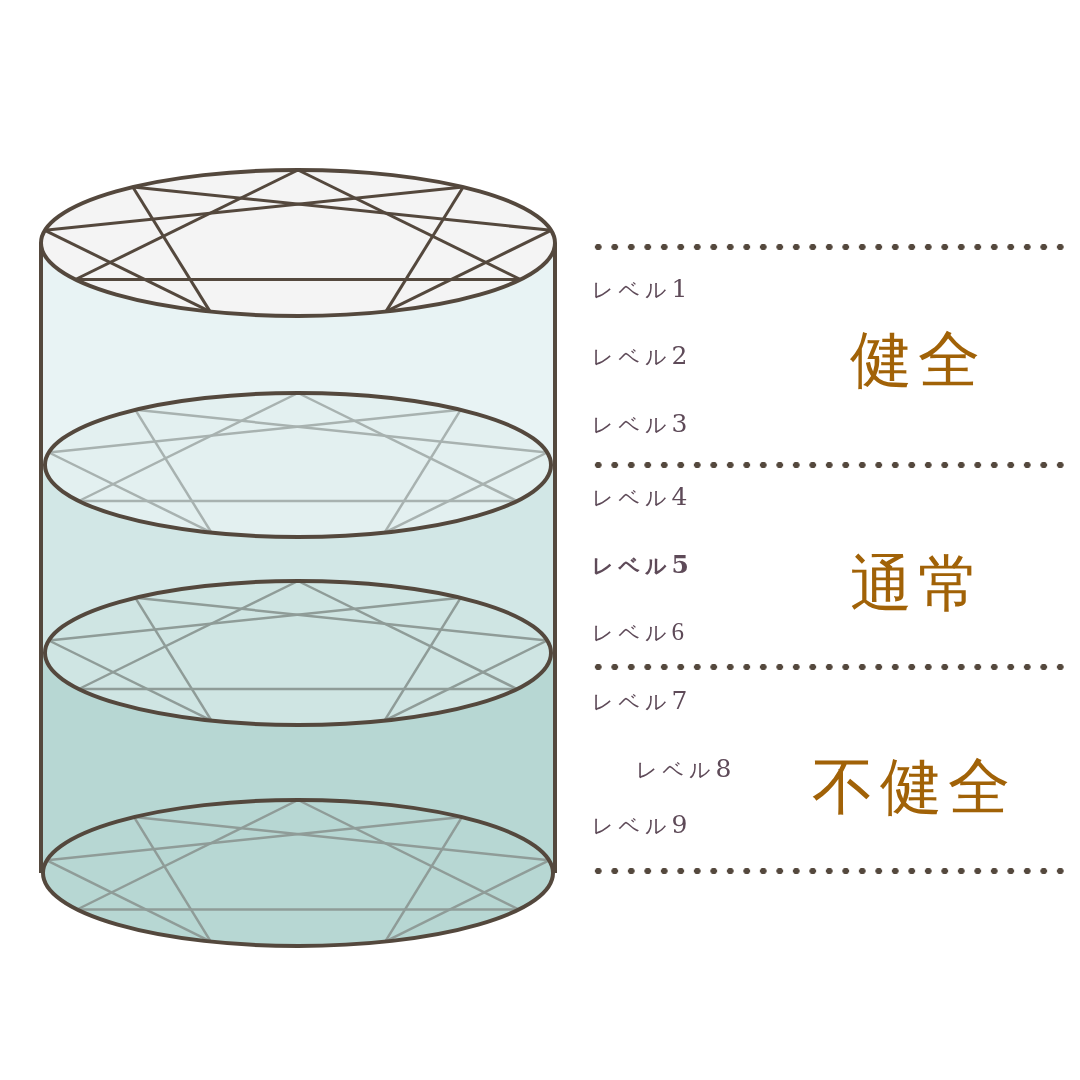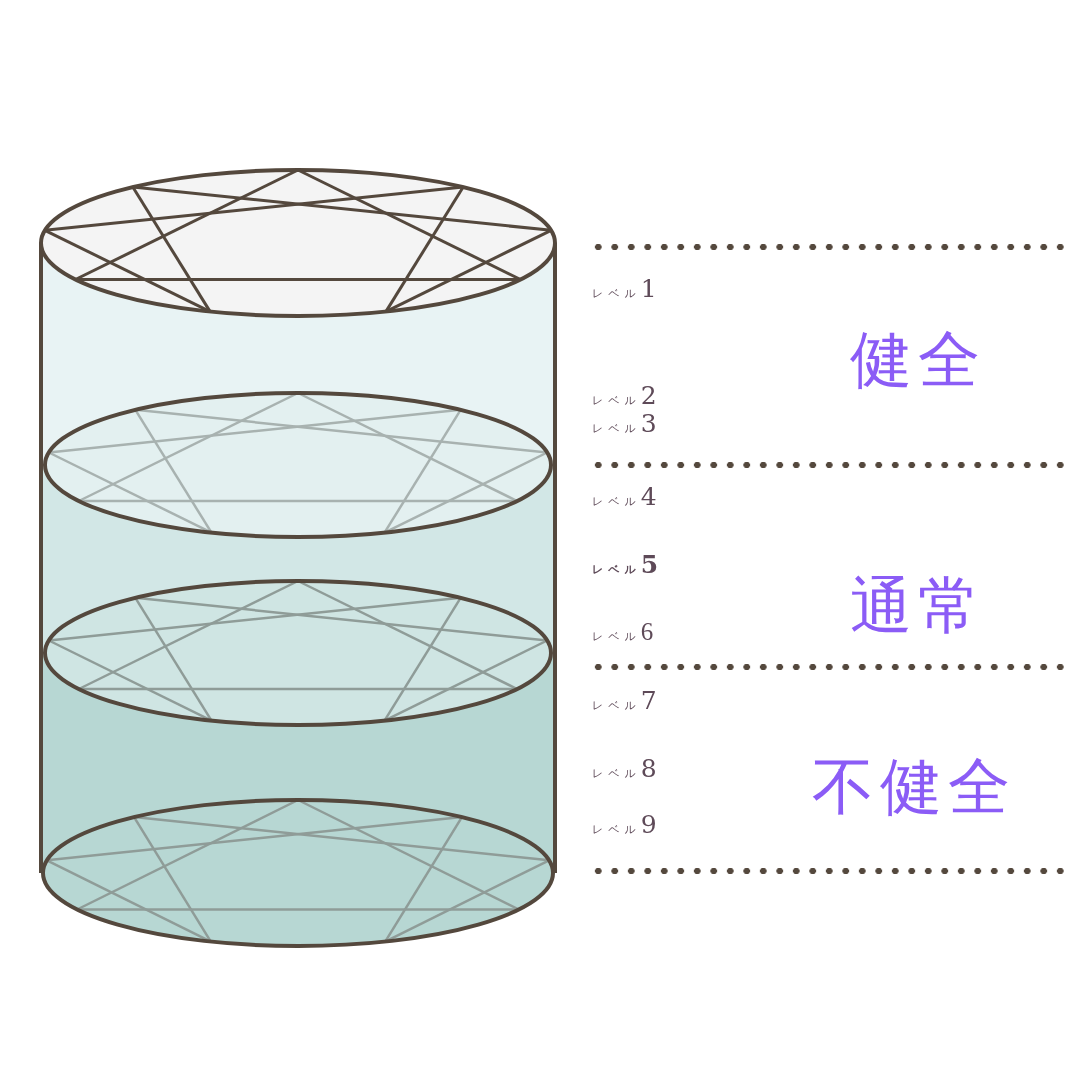--- a/index.html
+++ b/index.html
@@ -2,22 +2,22 @@
 <html><head>
 <meta charset="utf-8">
 <style>
   html,body{margin:0;padding:0;background:#ffffff;}
   body{width:1080px;height:1080px;position:relative;overflow:hidden;font-family:"DejaVu Serif",serif;}
   #cyl{position:absolute;left:0;top:0;}
   .dots{position:absolute;left:590px;width:478px;height:8px;
     background-image:radial-gradient(circle,#54483d 3px,transparent 3.5px);
     background-size:16.5px 8px;background-repeat:repeat-x;}
   .lvl{position:absolute;left:592px;font-size:25px;color:#5e4a58;letter-spacing:1px;font-family:"DejaVu Serif",serif;}
-  .lvl .k{font-size:11px;letter-spacing:5px;}
-  .grp{position:absolute;font-family:Liberation Mono, monospace;font-size:62px;color:#8b5cf6;letter-spacing:6px;}
+  .lvl .k{font-size:21px;letter-spacing:5px;}
+  .grp{position:absolute;font-family:Liberation Mono, monospace;font-size:62px;color:#a16207;letter-spacing:6px;}
 </style>
 </head>
 <body>
 
 <svg id="cyl" width="1080" height="1080" viewBox="0 0 1080 1080">
 
   <path d="M43,653 L553,653 L553,873 A255,73 0 0 1 43,873 Z" fill="#b7d7d3"></path>
   <path d="M43,465 L553,465 L553,653 A255,72 0 0 1 43,653 Z" fill="#d2e7e6"></path>
   <path d="M43,243 L553,243 L553,465 A255,72 0 0 1 43,465 Z" fill="#e8f3f4"></path>
   <g id="rings">
@@ -78,24 +78,24 @@
   <line x1="41" y1="243" x2="41" y2="873" stroke="#54483d" stroke-width="4"></line>
   <line x1="555" y1="243" x2="555" y2="873" stroke="#54483d" stroke-width="4"></line>
 </svg>
 
 <div class="dots" style="top:243px;"></div>
 <div class="dots" style="top:461px;"></div>
 <div class="dots" style="top:663px;"></div>
 <div class="dots" style="top:867px;"></div>
 
 <div class="lvl" style="top:274px;"><span class="k">レベル</span><span>1</span></div>
-<div class="lvl" style="top:341px;margin-top:40px;"><span class="k">レベル</span><span>2</span></div>
+<div class="lvl" style="top:341px;"><span class="k">レベル</span><span>2</span></div>
 <div class="lvl" style="top:409px;"><span class="k">レベル</span><span>3</span></div>
 <div class="lvl" style="top:482px;text-align:right;"><span class="k">レベル</span><span>4</span></div>
 <div class="lvl" style="top:550px;font-weight:bold;"><span class="k">レベル</span><span>5</span></div>
 <div class="lvl" style="top:618px;font-family:Liberation Serif, serif;"><span class="k">レベル</span><span>6</span></div>
 <div class="lvl" style="top:686px;text-align:right;"><span class="k">レベル</span><span>7</span></div>
-<div class="lvl" style="top:754px;"><span class="k">レベル</span><span>8</span></div>
+<div class="lvl" style="top:754px;margin-left:44px;"><span class="k">レベル</span><span>8</span></div>
 <div class="lvl" style="top:810px;"><span class="k">レベル</span><span>9</span></div>
 
 <div class="grp" style="left:850px;top:318px;">健全</div>
-<div class="grp" style="left:850px;top:564px;">通常</div>
+<div class="grp" style="left:850px;top:542px;">通常</div>
 <div class="grp" style="left:812px;top:745px;">不健全</div>
 
 </body></html>

